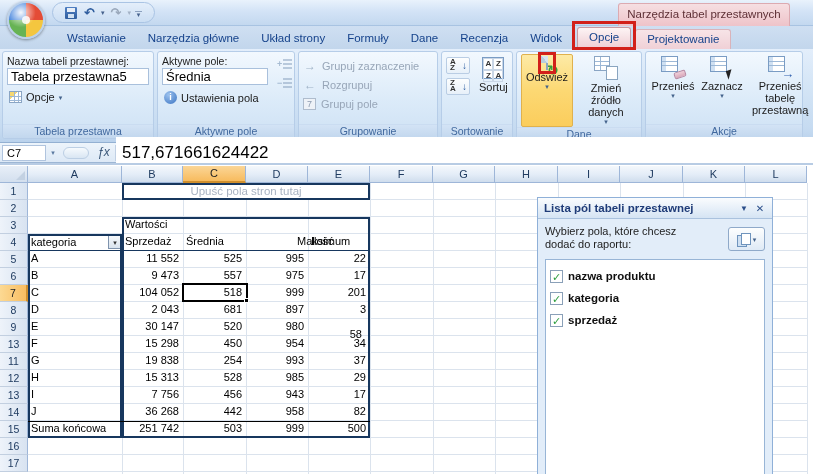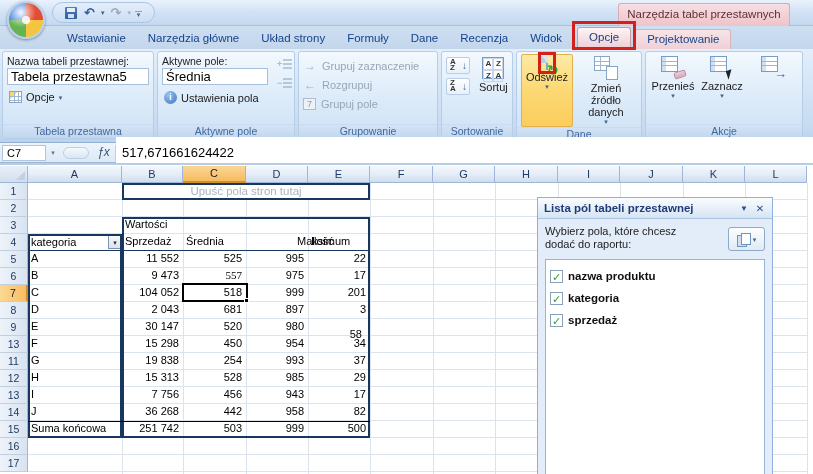--- a/index.html
+++ b/index.html
@@ -92,21 +92,21 @@
 .pvic .cu{position:absolute;right:1px;bottom:-1px;width:0;height:0;border-left:6px solid #222;border-bottom:9px solid transparent;transform:rotate(-18deg);}
 .pvic .mv{position:absolute;right:-2px;bottom:-2px;font-size:13px;font-weight:bold;color:#2f5fae;line-height:12px;}
 
 
 .fbar{position:absolute;left:0;top:143px;width:813px;height:20px;display:flex;align-items:center;
   background:linear-gradient(#edf4fb,#dde9f6);border-bottom:1px solid #9db6d4;padding-left:2px;}
 .namebox{width:44px;height:16px;background:#fff;border:1px solid #b0c4de;padding:0 4px;line-height:14px;color:#000;}
 .nbdd{width:14px;text-align:center;font-size:7px;color:#5a7aa0;}
 .nbpill{width:26px;height:12px;border-radius:7px;background:linear-gradient(#f6fafd,#d9e6f3);border:1px solid #bccfe4;margin:0 3px;}
 .fxbtn{width:24px;text-align:center;font-style:italic;font-size:12px;color:#3d5a7c;border-right:1px solid #c0d0e4;height:16px;line-height:15px;}
-.fvalue{flex:1;height:32px;background:#fff;padding:8px 6px;line-height:15px;color:#000;font-size:13px;}
+.fvalue{flex:1;height:32px;background:#fff;padding:8px 6px;line-height:15px;color:#000;font-size:17px;}
 
 
 .grid{position:absolute;left:0;top:163px;width:813px;height:311px;background:#fff;border-top:2px solid #b8cce4;}
 .colhdr{position:absolute;left:0;top:1px;height:17px;display:flex;}
 .corner{width:28px;height:17px;border-right:1px solid #9eb6d8;border-bottom:1px solid #9eb6d8;background:linear-gradient(#e8eff8,#d3dfee);position:relative;}
 .corner::after{content:"";position:absolute;right:2px;bottom:2px;border-left:9px solid transparent;border-bottom:9px solid #c3d1e2;}
 .chc{height:17px;border-right:1px solid #9eb6d8;border-bottom:1px solid #9eb6d8;text-align:center;line-height:16px;color:#1f3b60;
   background:linear-gradient(#f4f8fc,#e3ecf7 55%,#cfdded);}
 .chc.sel{background:linear-gradient(#fbd697,#f7bb5e);border-bottom:2px solid #cf8f2e;line-height:15px;color:#222;}
 .gutter{position:absolute;left:0;top:18px;width:28px;}
@@ -306,20 +306,21 @@
               <span class="cu"></span>
             </span>
           <span class="lbl">Zaznacz</span>
           <span class="dd">▾</span>
         </div>
         <div class="bigbtn" style="width:84px">
           <span class="pvic">
               <span class="tb"></span>
               <span class="mv">→</span>
             </span>
+          <span class="lbl">Przenieś tabelę przestawną</span>
         </div>
       </div>
       <div class="gfoot">Akcje</div>
     </div>
 
   </div>
 
   <div class="fbar">
     <div class="namebox">C7</div>
     <div class="nbdd">▾</div>
@@ -381,21 +382,21 @@
         <div class="cell tl" style="left: 155px; top: 51px; width: 63px;">Średnia</div>
         <div class="cell tl" style="left: 218px; top: 51px; width: 62px; margin-left: 48px;">Maksimum</div>
         <div class="cell tl" style="left: 280px; top: 51px; width: 38px;">Ilość</div>
         <div class="cell tl" style="left: 0px; top: 68px; width: 94px;">A</div>
         <div class="cell tr" style="left: 94px; top: 68px; width: 61px;">11 552</div>
         <div class="cell tr" style="left: 155px; top: 68px; width: 63px;">525</div>
         <div class="cell tr" style="left: 218px; top: 68px; width: 62px;">995</div>
         <div class="cell tr" style="left: 280px; top: 68px; width: 62px;">22</div>
         <div class="cell tl" style="left: 0px; top: 85px; width: 94px;">B</div>
         <div class="cell tr" style="left: 94px; top: 85px; width: 61px;">9 473</div>
-        <div class="cell tr" style="left: 155px; top: 85px; width: 63px; font-family: Liberation Serif, serif;">557</div>
+        <div class="cell tr" style="left: 155px; top: 85px; width: 63px;">557</div>
         <div class="cell tr" style="left: 218px; top: 85px; width: 62px;">975</div>
         <div class="cell tr" style="left: 280px; top: 85px; width: 62px;">17</div>
         <div class="cell tl" style="left: 0px; top: 102px; width: 94px;">C</div>
         <div class="cell tr" style="left: 94px; top: 102px; width: 61px;">104 052</div>
         <div class="cell tr" style="left: 155px; top: 102px; width: 63px;">518</div>
         <div class="cell tr" style="left: 218px; top: 102px; width: 62px;">999</div>
         <div class="cell tr" style="left: 280px; top: 102px; width: 62px;">201</div>
         <div class="cell tl" style="left: 0px; top: 119px; width: 94px;">D</div>
         <div class="cell tr" style="left: 94px; top: 119px; width: 61px;">2 043</div>
         <div class="cell tr" style="left: 155px; top: 119px; width: 63px;">681</div>

